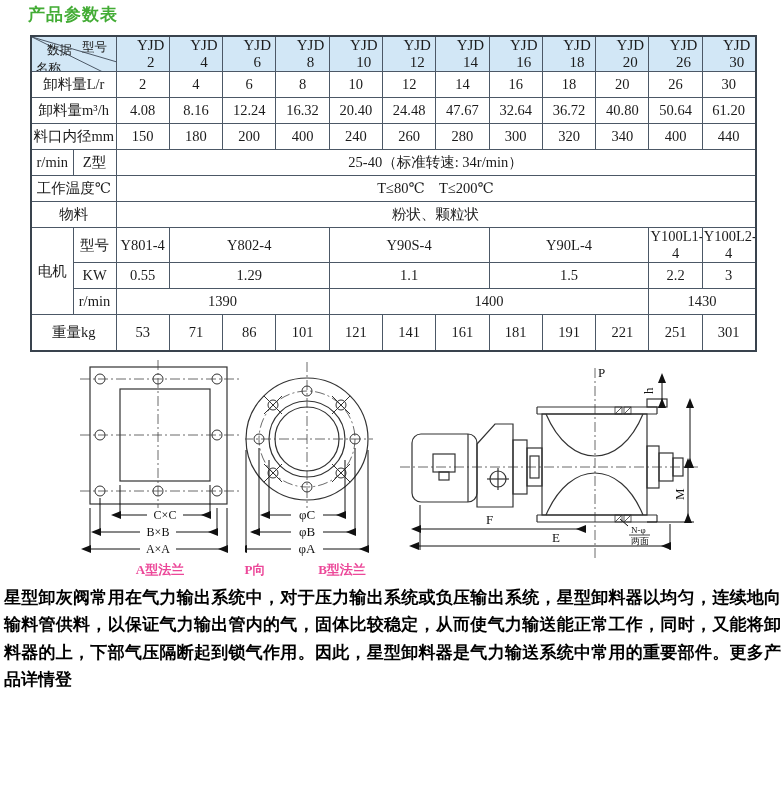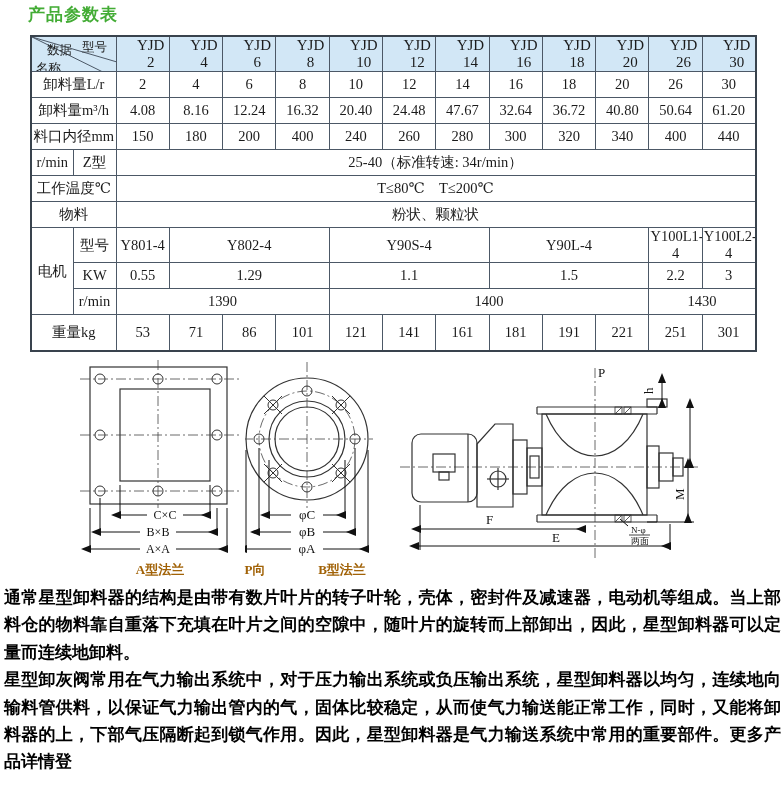--- a/index.html
+++ b/index.html
@@ -30,21 +30,21 @@
   .c-data  { left:15px; top:5px; }
   .c-model { left:50px; top:2px; }
   .c-name  { left:4px;  top:23px; }
   td.vert { font-size:13.5px; line-height:15px; padding:0 2px; word-break:break-all; }
   .pre { white-space:pre; }
 
   
   .drawings { position:absolute; left:0; top:360px; width:783px; height:225px; }
   .drawings svg { position:absolute; top:0; }
   svg text { font-family:"Liberation Serif","DejaVu Serif",serif; fill:#111; }
-  .cap { position:absolute; top:201px; font-size:13px; font-weight:700; color:#a16207;
+  .cap { position:absolute; top:201px; font-size:13px; font-weight:700; color:#ec4899;
          text-align:center; font-family:"Liberation Serif","DejaVu Serif",serif; }
 
   
   .desc { position:absolute; left:4px; top:584px; width:777px; color:#000;
           font-size:17px; font-weight:700; line-height:27.4px; text-align:justify; }
 </style>
 </head>
 <body>
 
 <div class="page">
@@ -416,17 +416,16 @@
         <text x="231" y="184">两面</text>
       </g>
     </svg>
 
     <div class="cap" style="left:120px;width:80px">A型法兰</div>
     <div class="cap" style="left:230px;width:50px">P向</div>
     <div class="cap" style="left:302px;width:80px">B型法兰</div>
   </div>
 
   <div class="desc">
-    <p>通常星型卸料器的结构是由带有数片叶片的转子叶轮，壳体，密封件及减速器，电动机等组成。当上部料仓的物料靠自重落下充填在叶片之间的空隙中，随叶片的旋转而上部卸出，因此，星型卸料器可以定量而连续地卸料。</p>
     <p>星型卸灰阀常用在气力输出系统中，对于压力输出系统或负压输出系统，星型卸料器以均匀，连续地向输料管供料，以保证气力输出管内的气，固体比较稳定，从而使气力输送能正常工作，同时，又能将卸料器的上，下部气压隔断起到锁气作用。因此，星型卸料器是气力输送系统中常用的重要部件。更多产品详情登</p>
   </div>
 
 </div>
 
 </body></html>

